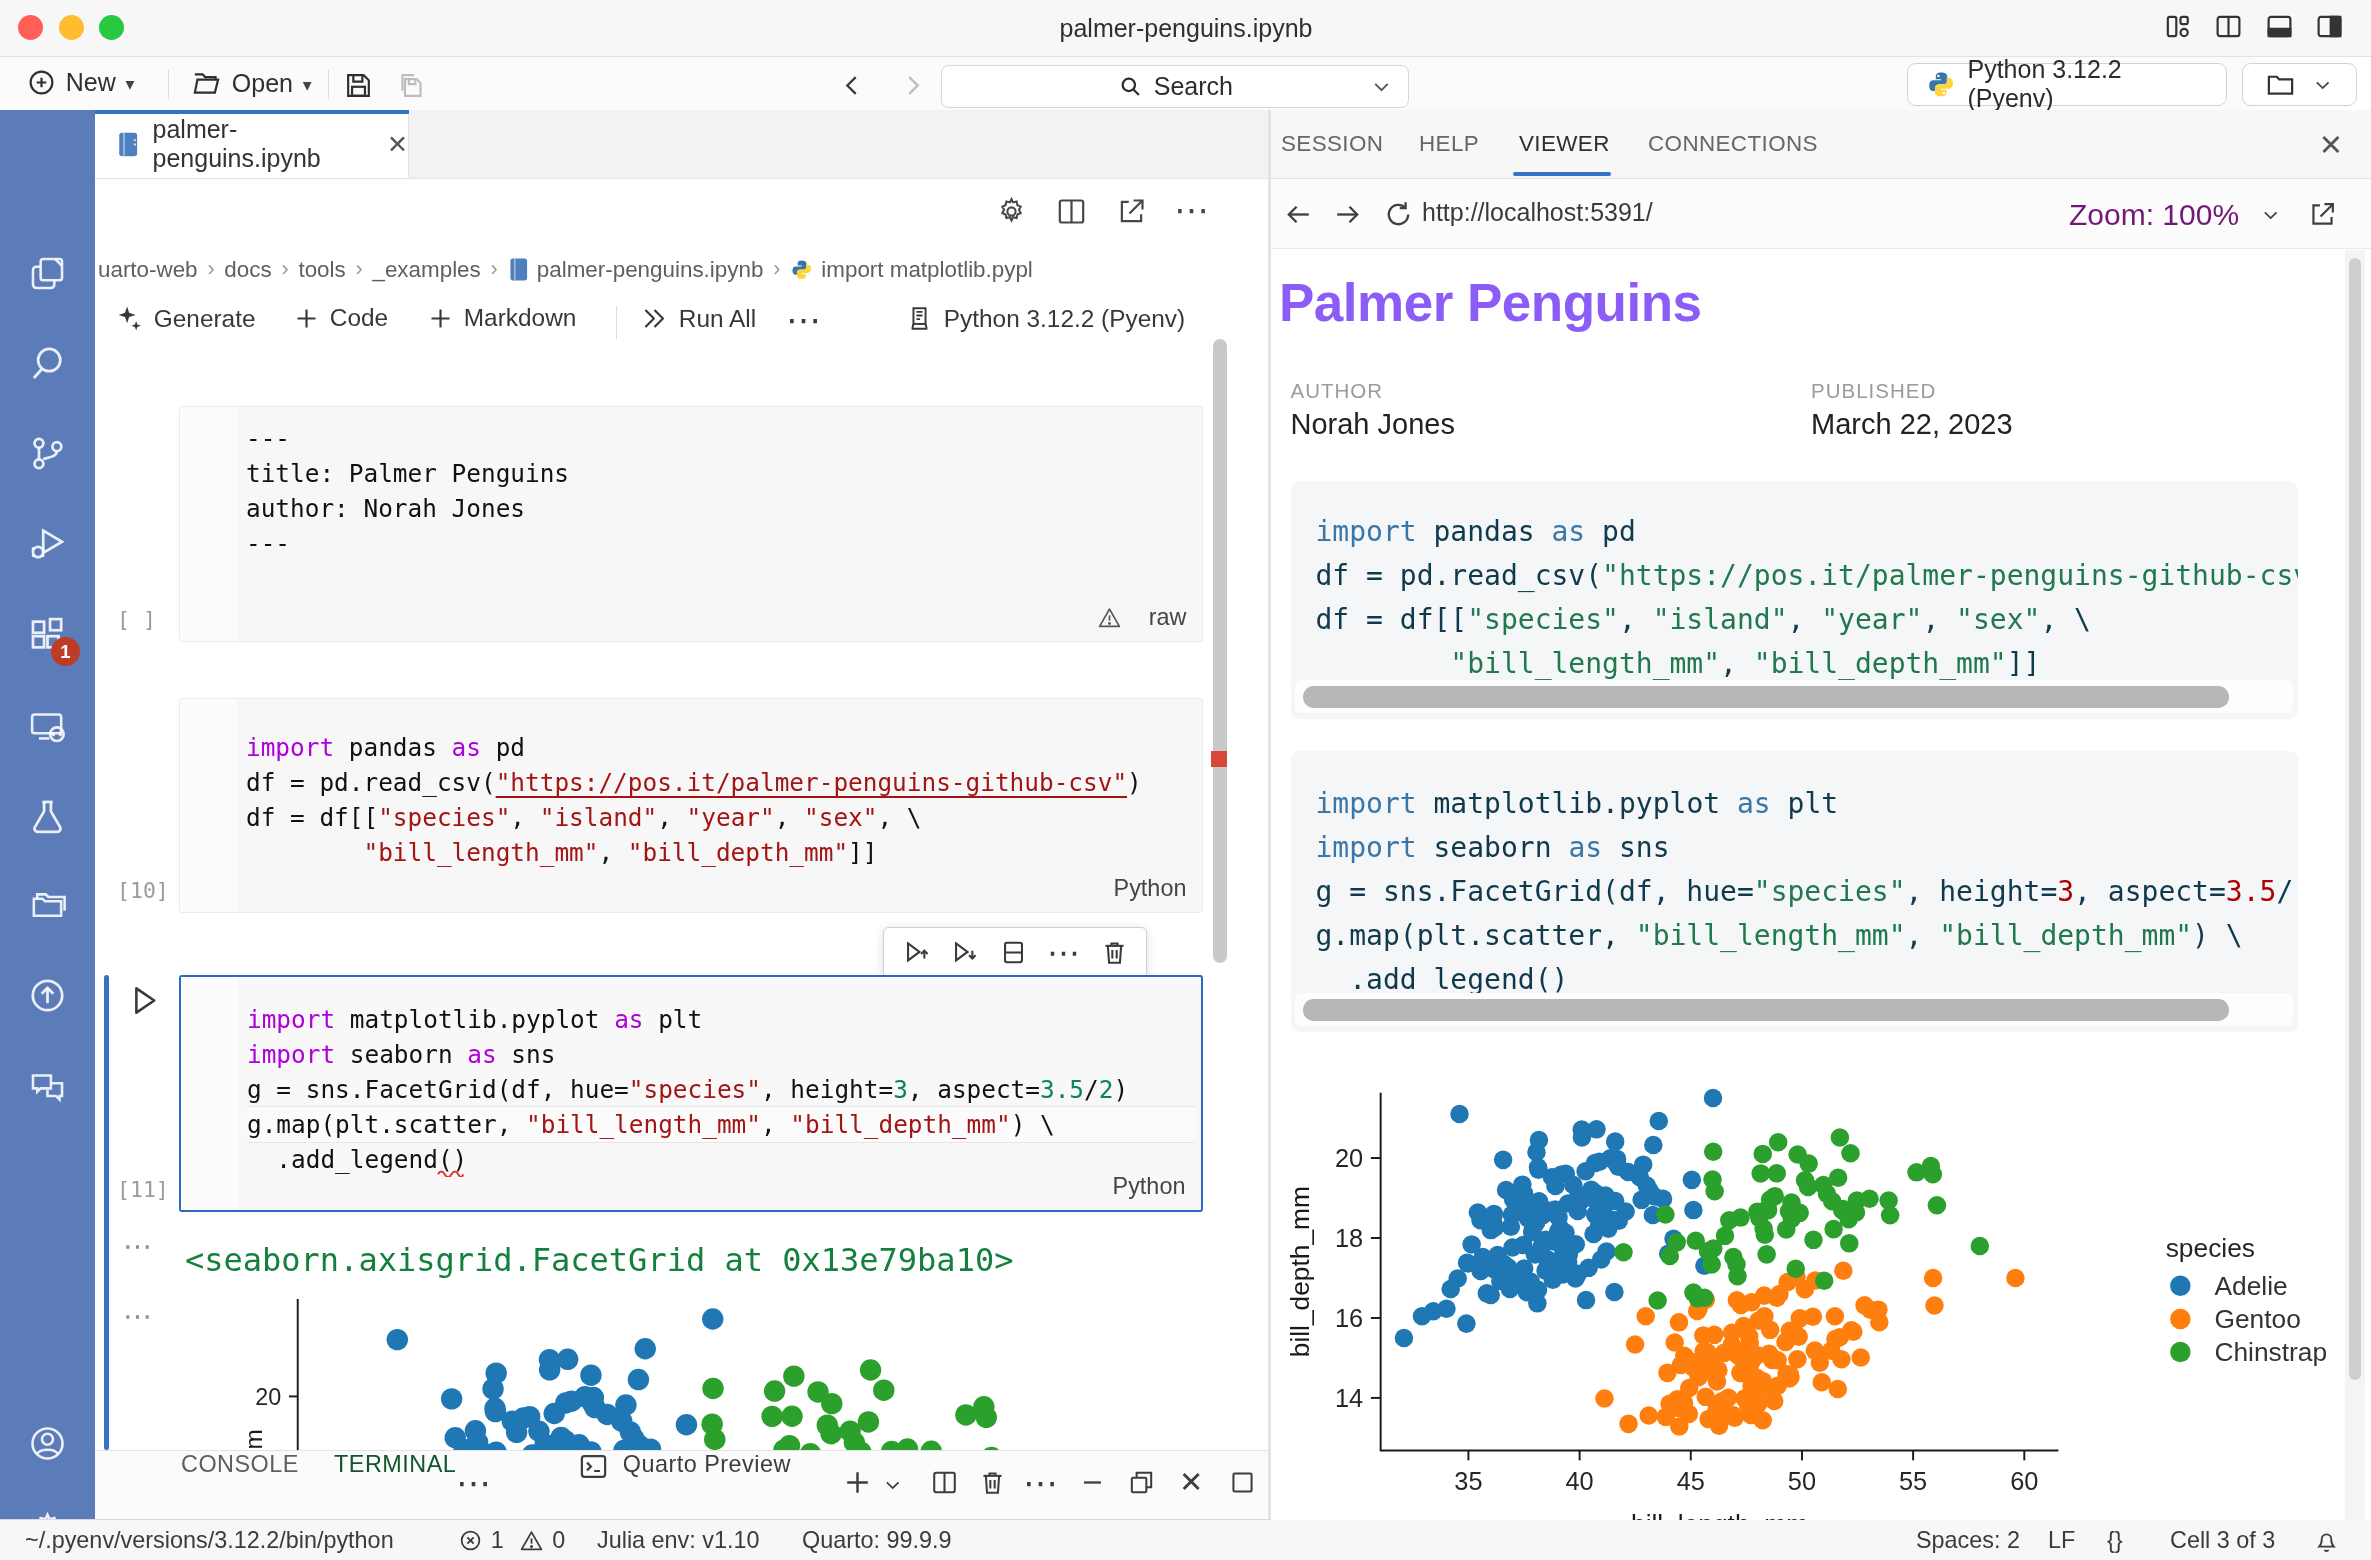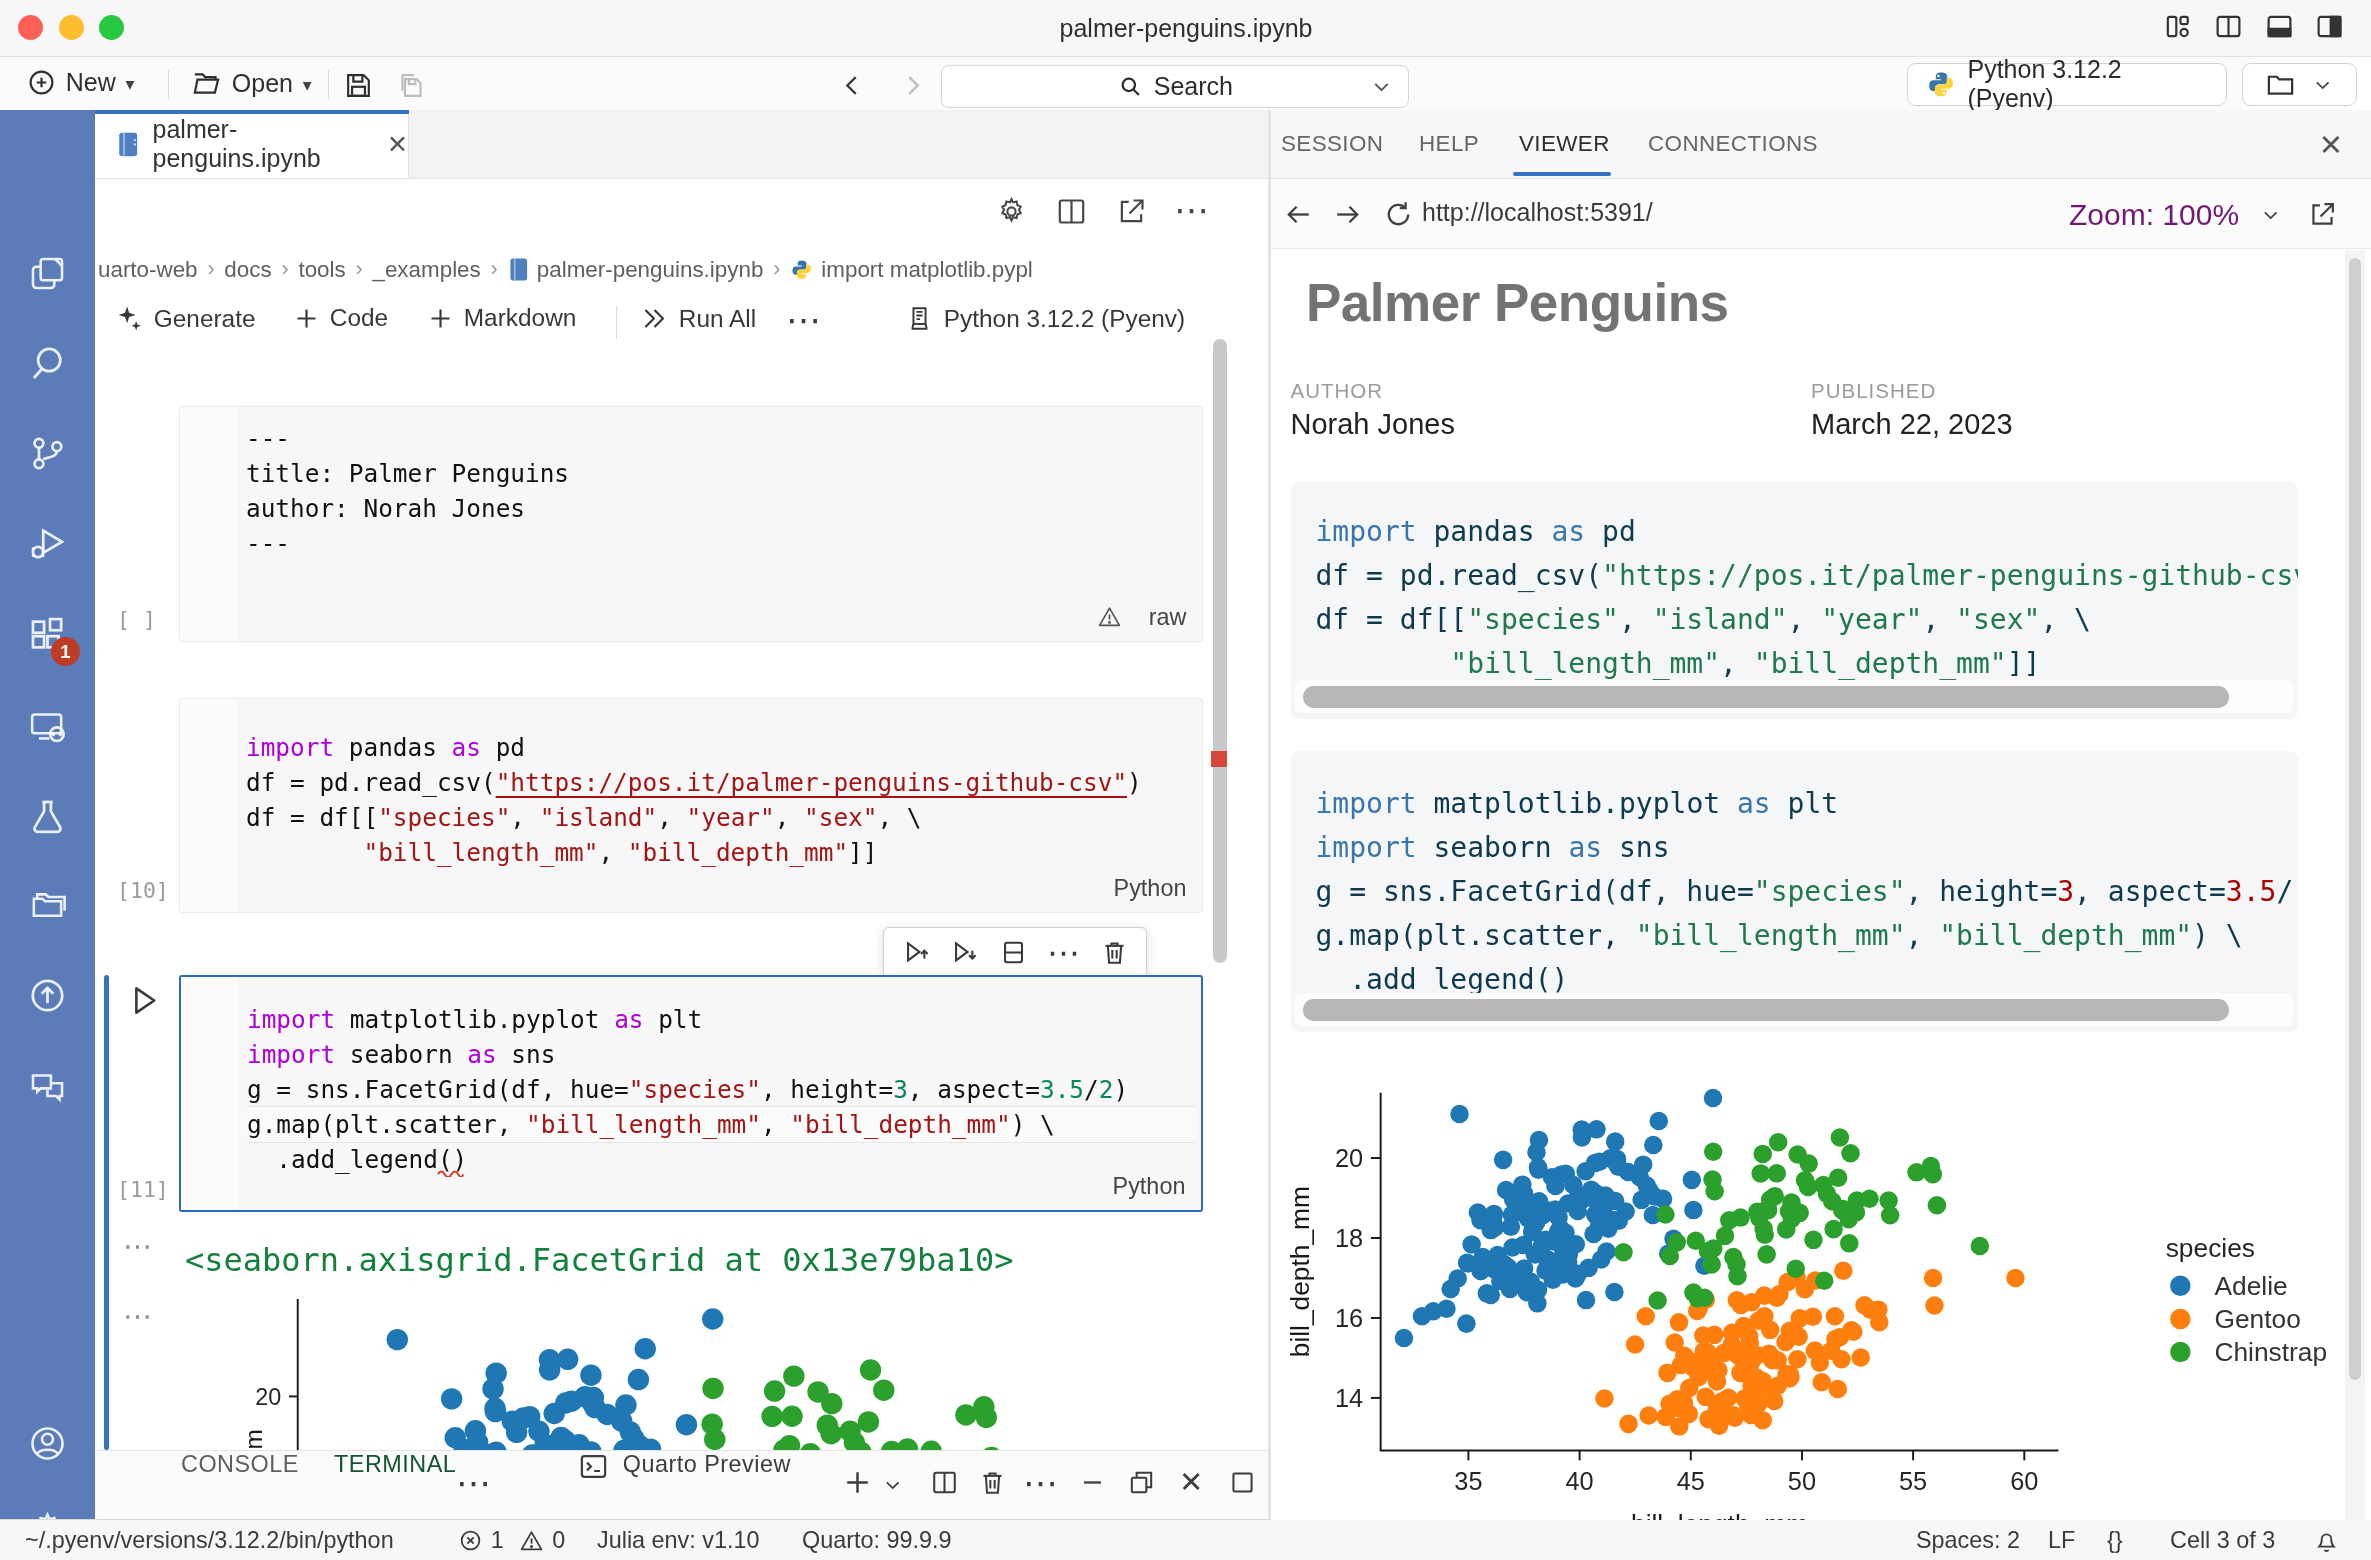--- a/index.html
+++ b/index.html
@@ -39,21 +39,21 @@
   .bc-sep{color:#9a9a9a;font-size:21.5px;padding:0 2px}
   .nbbar-item{display:flex;align-items:center;gap:9.8px;font-size:24.4px;color:#383838}
 
   
   .cell{position:absolute;left:179px;width:1024px;background:#f7f7f7;border:1px solid #ebebeb;border-radius:2.9px;box-sizing:border-box}
   .cell .gstrip{position:absolute;left:0;top:0;bottom:0;width:57px;background:#fcfcfc}
   .codelines{position:absolute;left:66px;right:5.9px;white-space:pre;font-family:"DejaVu Sans Mono",monospace;font-size:24.4px;line-height:35px;color:#111}
   .line{height:35px}
   .line.current{background:#fbfbfb;box-shadow:0 1px 0 #e6e6e6,0 -1px 0 #e6e6e6}
   .exec-label{position:absolute;left:117px;font-family:"DejaVu Sans Mono",monospace;font-size:21.5px;color:#9b9b9b}
-  .lang-label{position:absolute;right:15.6px;bottom:9.8px;font-size:23.4px;color:#454545;display:flex;gap:27px}
+  .lang-label{position:absolute;right:15.6px;bottom:9.8px;font-size:23.4px;color:#454545;display:flex;align-items:center;gap:27px}
   .cell.selected{border:2px solid #2a6ac5;background:#f8f8f8}
   .sel-bar{position:absolute;left:104px;width:4.9px;border-radius:2.9px}
   .cell-toolbar{position:absolute;left:883px;top:927px;height:49px;background:#fff;border:1px solid #cfcfcf;border-radius:5.9px;
                 box-shadow:0 2.9px 9.8px rgba(0,0,0,.14);display:flex;align-items:center;gap:19.5px;padding:0 17.6px;color:#3a3a3a}
   .out-ellipsis{position:absolute;left:123px;font-size:29px;color:#8f8f8f;line-height:19.5px}
 
   
   .t-vs .kw{color:#AF00DB}
   .t-vs .str{color:#A31515}
   .t-vs .num{color:#098658}
@@ -78,21 +78,21 @@
   
   .vsep{position:absolute;left:1268px;top:110px;width:2.9px;height:1409px;background:#e3e3e3}
   .rtabbar{position:absolute;left:1271px;top:110px;width:1101px;height:68px;background:#f7f7f7;border-bottom:1px solid #e3e3e3}
   .rtab{position:absolute;top:0;height:68px;display:flex;align-items:center;font-size:22.4px;letter-spacing:0.4px;color:#666}
   .rtab.active{color:#2f2f2f}
   .rtab-underline{position:absolute;top:62px;height:3.9px;border-radius:2px}
   .rnav{position:absolute;left:1271px;top:179px;width:1101px;height:69px;background:#fcfcfc;border-bottom:1px solid #e9e9e9}
   .rnav-ic{position:absolute;top:19.5px;color:#3f3f3f}
   .viewer-body{position:absolute;left:1271px;top:250px;width:1101px;height:1270px;background:#fff;overflow:hidden}
 
-  .vh1{position:absolute;left:35px;top:21.5px;font-size:53px;font-weight:700;color:#737373;letter-spacing:-0.5px}
+  .vh1{position:absolute;left:8px;top:21.5px;font-size:53px;font-weight:700;color:#8b5cf6;letter-spacing:-0.5px}
   .meta-label{position:absolute;font-size:20.5px;letter-spacing:1px;color:#9b9b9b}
   .meta-value{position:absolute;font-size:29px;color:#222}
   .vcode{position:absolute;left:19.5px;width:1007px;background:#f5f6f7;border-radius:8.8px;overflow:hidden}
   .vcode .vlines{position:absolute;left:25px;right:0;white-space:pre;font-family:"DejaVu Sans Mono",monospace;font-size:28px;line-height:44px}
   .hsb-track{position:absolute;left:4.9px;right:4.9px;height:33px;background:#fdfdfd;border-radius:6.8px}
   .hsb-thumb{position:absolute;left:7.8px;height:21.5px;background:#b7b7b7;border-radius:10.7px}
   .vscroll{position:absolute;left:1074px;top:0;width:19.5px;height:1270px;background:#f4f4f4}
 </style>
 </head>
 <body>

